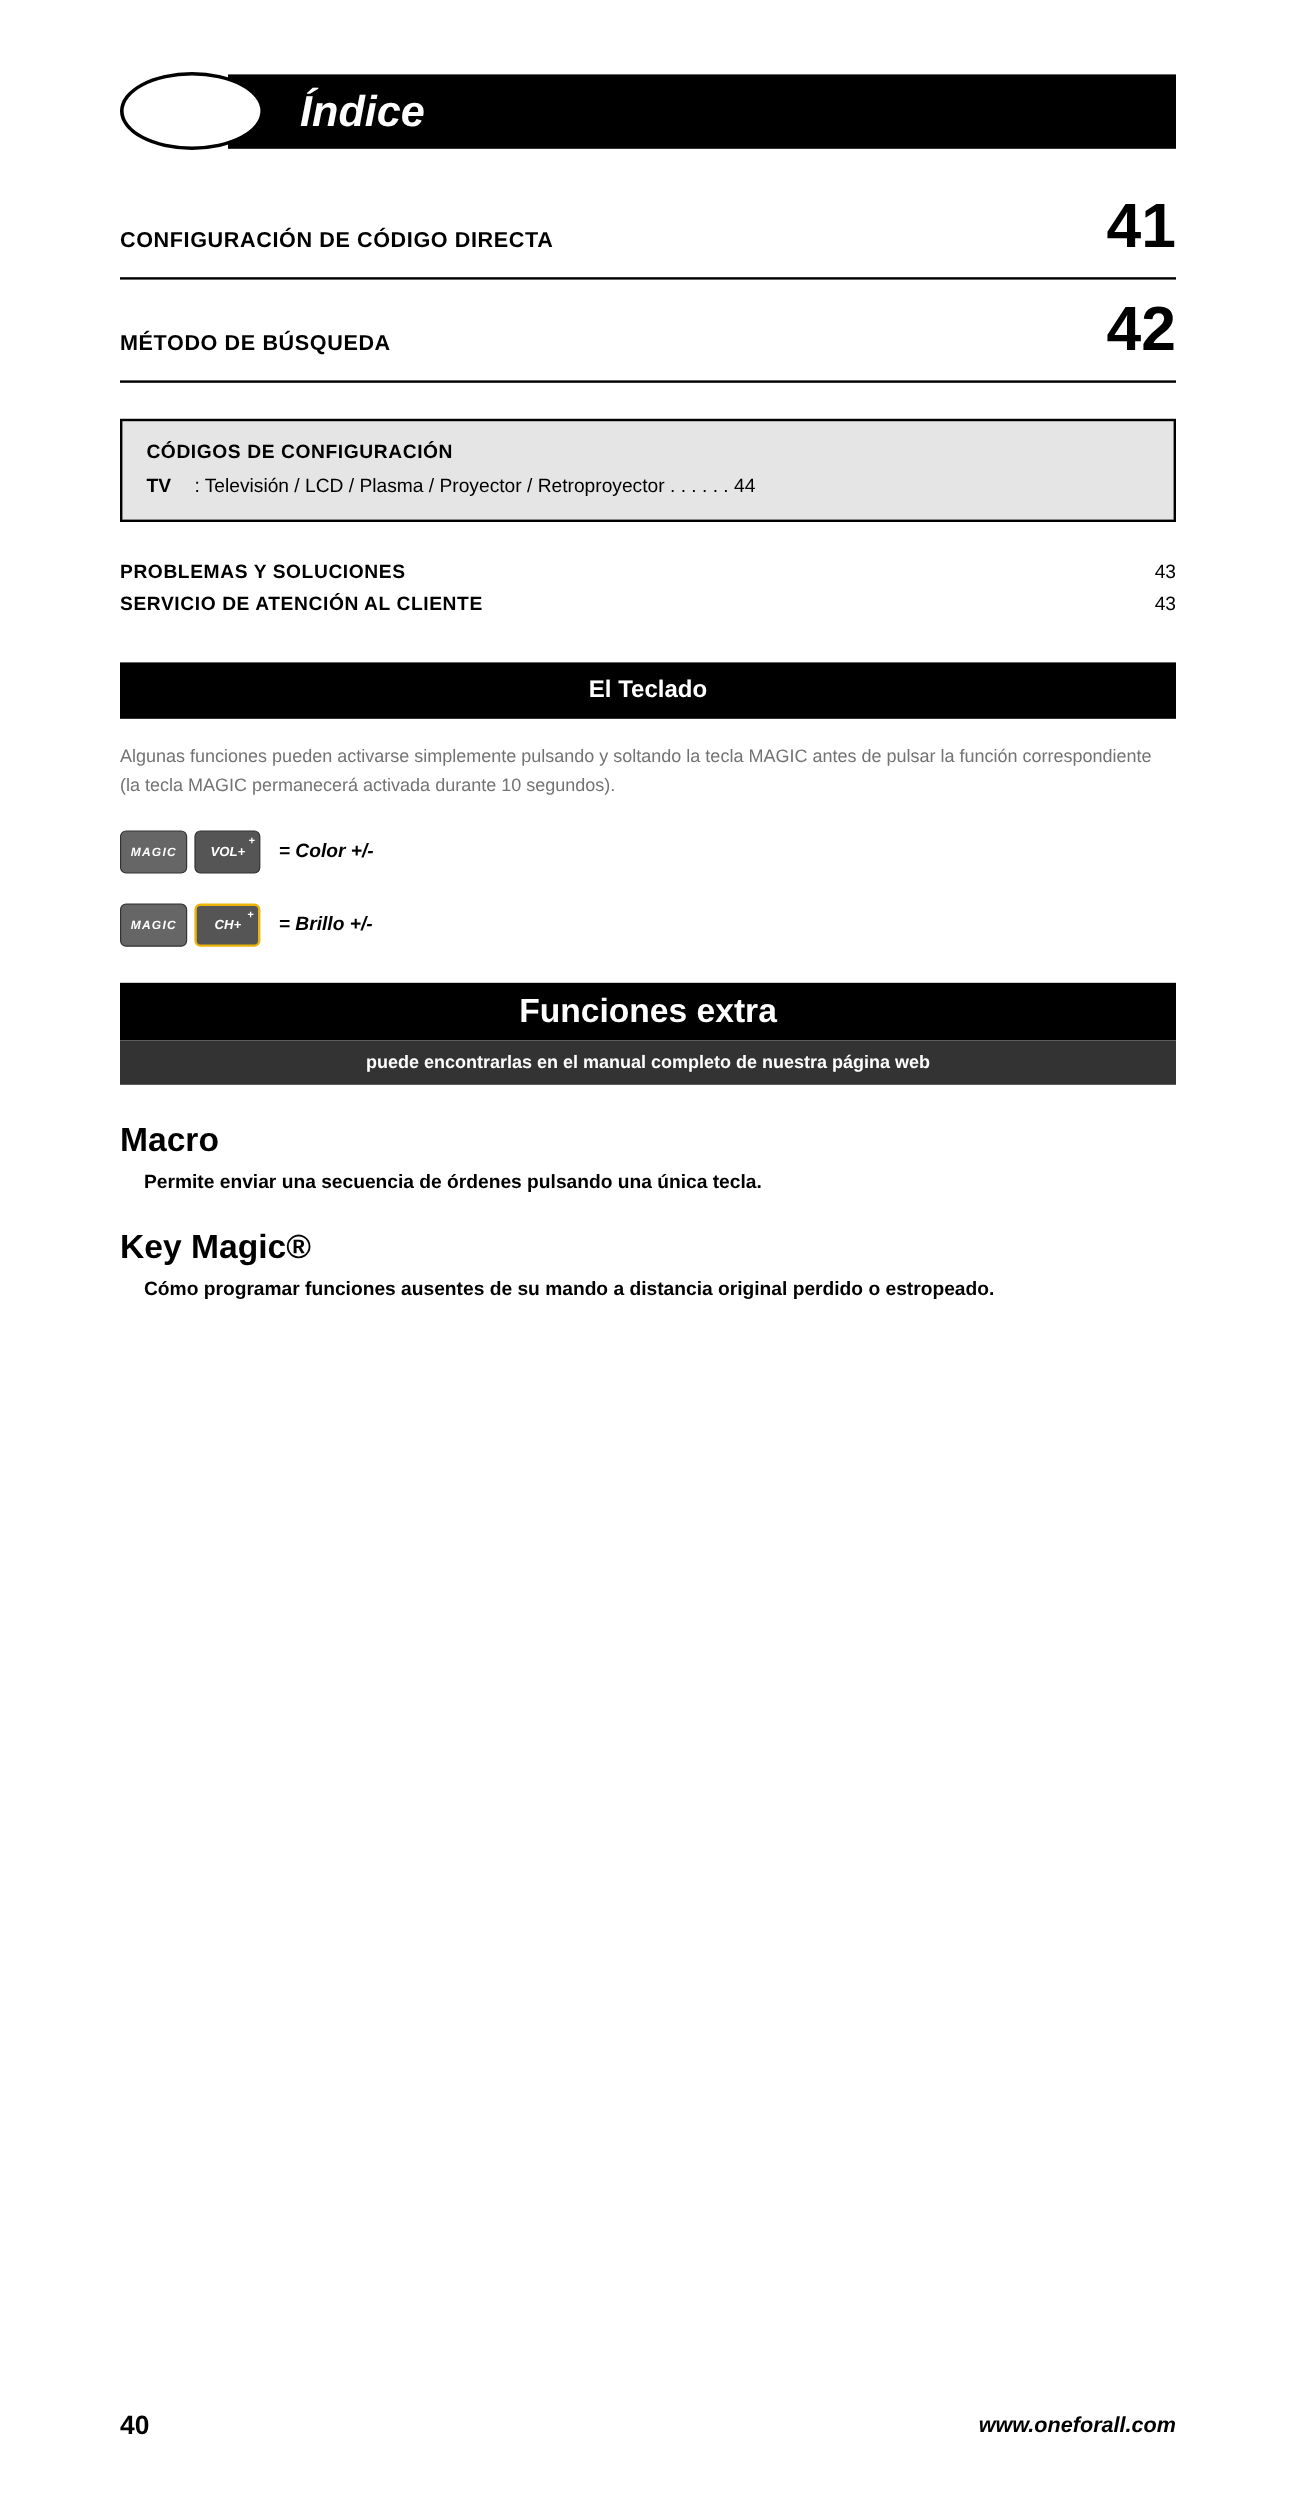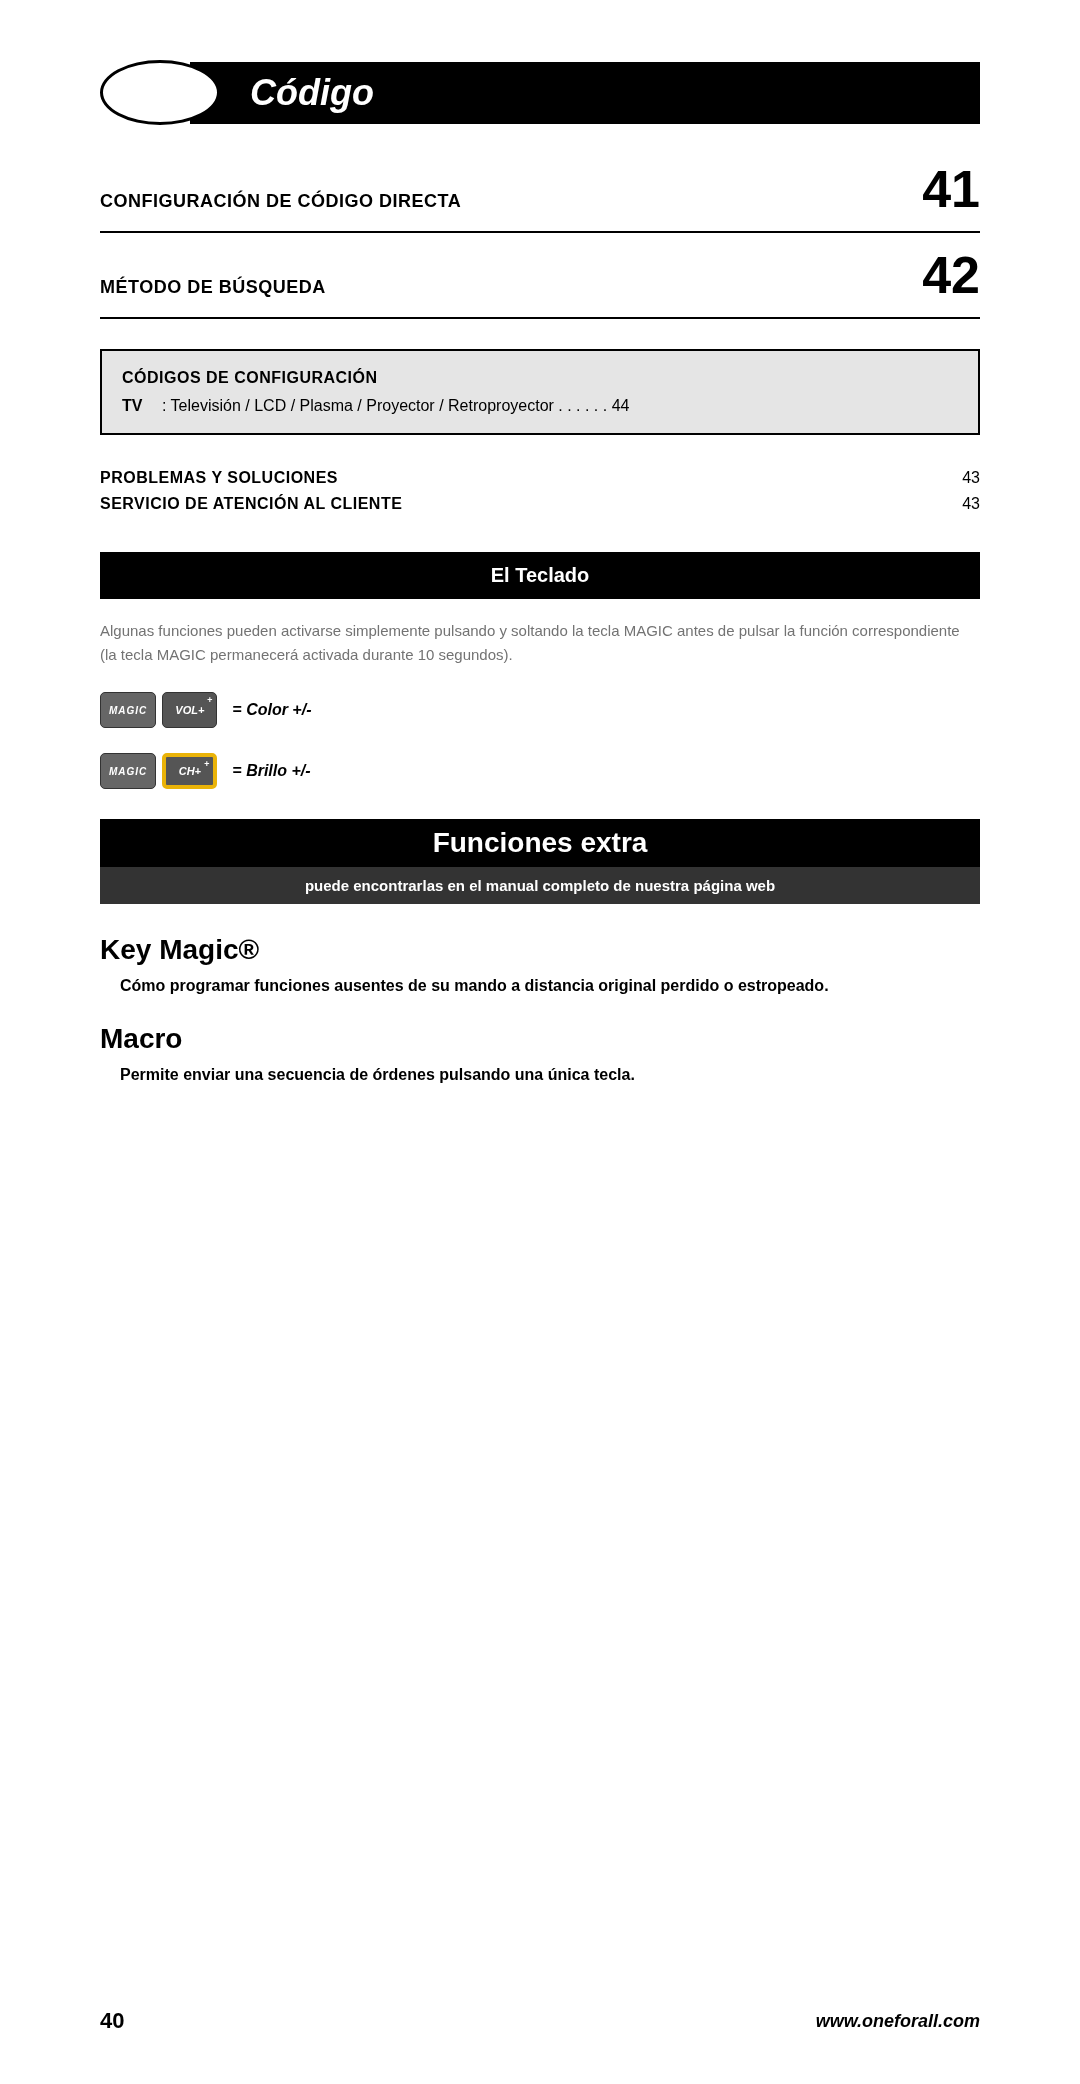--- a/index.html
+++ b/index.html
@@ -282,40 +282,40 @@
       color: #fff;
       border-radius: 5px;
       padding: 5px 8px;
       font-size: 11px;
       font-weight: bold;
       min-width: 55px;
       height: 36px;
       display: flex;
       align-items: center;
       justify-content: center;
-      border: 4px solid #eab308;
+      border: 2px solid #eab308;
       position: relative;
     }
 
     .btn-ch::after {
       content: '+';
       position: absolute;
       top: 2px;
       right: 4px;
       font-size: 9px;
     }
   </style>
 </head>
 <body>
 
 <div class="page">
 
   <div class="indice-header">
     <div class="indice-oval"></div>
-    <div class="indice-title-bar">Código</div>
+    <div class="indice-title-bar">Índice</div>
   </div>
 
   <div class="toc-section">
     <div class="toc-entry">
       <span class="toc-entry-label">Configuración de Código Directa</span>
       <span class="toc-entry-number">41</span>
     </div>
     <hr class="toc-divider">
     <div class="toc-entry">
       <span class="toc-entry-label">Método de Búsqueda</span>
@@ -368,29 +368,29 @@
         <span>CH+</span>
       </div>
     </div>
     <span class="key-equals-text">= Brillo +/-</span>
   </div>
 
   <div class="funciones-bar">Funciones extra</div>
   <div class="funciones-sub">puede encontrarlas en el manual completo de nuestra página web</div>
 
   <div class="feature-section">
+    <div class="feature-title">Macro</div>
+    <p class="feature-desc">Permite enviar una secuencia de órdenes pulsando una única tecla.</p>
+  </div>
+
+  <div class="feature-section">
     <div class="feature-title">
       <span>Key Magic®</span>
     </div>
     <p class="feature-desc">Cómo programar funciones ausentes de su mando a distancia original perdido o estropeado.</p>
-  </div>
-
-  <div class="feature-section">
-    <div class="feature-title">Macro</div>
-    <p class="feature-desc">Permite enviar una secuencia de órdenes pulsando una única tecla.</p>
   </div>
 
   <div class="page-footer">
     <span class="footer-page-num">40</span>
     <span class="footer-website">www.oneforall.com</span>
   </div>
 
 </div>
 
 </body></html>

